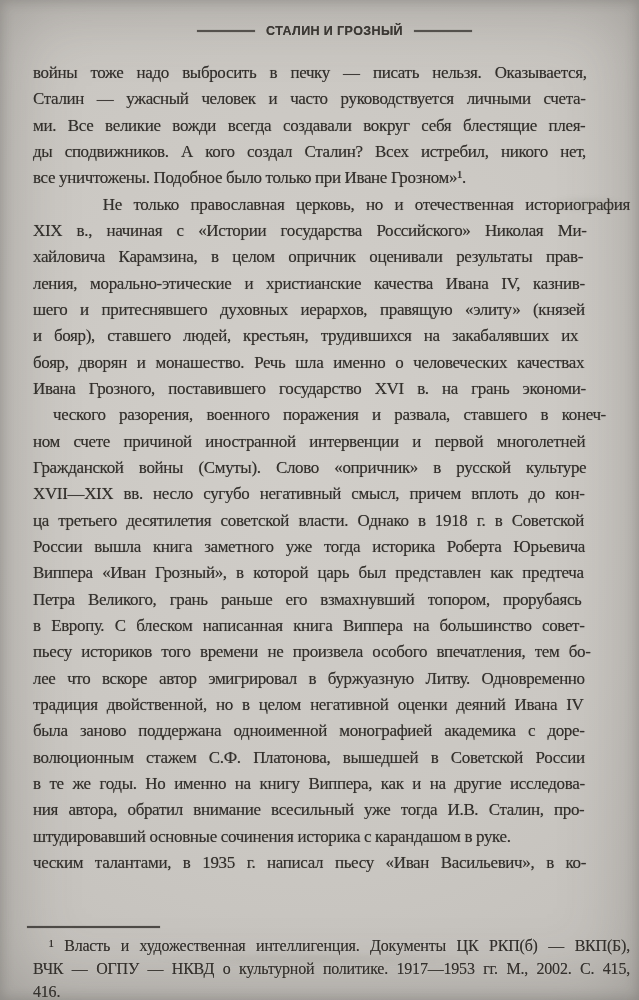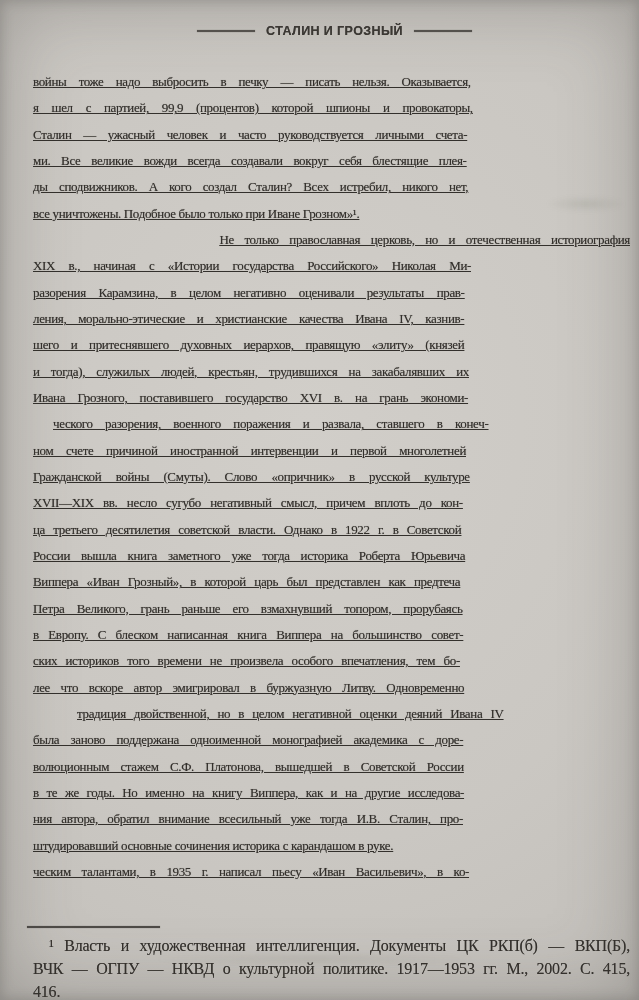--- a/index.html
+++ b/index.html
@@ -44,28 +44,27 @@
     font-family: "Liberation Sans", sans-serif;
     font-weight: bold;
     font-size: 12.5px;
     letter-spacing: 0.4px;
     color: #3b3834;
     text-shadow: 0 0 0.6px rgba(59,56,52,0.75);
     white-space: nowrap;
   }
   .body-text {
     position: absolute;
-    top: 69px;
+    top: 60px;
     left: 33px;
     width: 597px;
-    font-size: 13px;
+    font-size: 17px;
     line-height: 26.33px;
     letter-spacing: -0.35px;
     text-shadow: 0 0 0.7px rgba(51,48,44,0.55);
-    text-decoration: underline;
   }
   .tline { white-space: nowrap; }
   .footnote-rule {
     position: absolute;
     left: 27px;
     top: 926px;
     width: 133px;
     height: 2px;
     background: #4e4b47;
     box-shadow: 0 0 1px rgba(70,67,63,0.8);
@@ -96,44 +95,44 @@
 <div class="page">
 
   <div class="running-head">
     <span class="rh-rule"></span>
     <span class="rh-title">СТАЛИН И ГРОЗНЫЙ</span>
     <span class="rh-rule"></span>
   </div>
 
   <div class="body-text">
       <div class="tline fit" style="word-spacing: 9.28px;"><span style="white-space: nowrap;">войны тоже надо выбросить в печку — писать нельзя. Оказывается,</span></div>
-      <div class="tline fit" style="word-spacing: 10.01px;"><span style="white-space: nowrap;">я шел с партией, 99,9 (процентов) которой шпионы и провокаторы,</span></div>
       <div class="tline fit" style="word-spacing: 8.92px;"><span style="white-space: nowrap;">Сталин — ужасный человек и часто руководствуется личными счета-</span></div>
       <div class="tline fit" style="word-spacing: 7.83px;"><span style="white-space: nowrap;">ми. Все великие вожди всегда создавали вокруг себя блестящие плея-</span></div>
       <div class="tline fit" style="word-spacing: 8.41px;"><span style="white-space: nowrap;">ды сподвижников. А кого создал Сталин? Всех истребил, никого нет,</span></div>
       <div class="tline">все уничтожены. Подобное было только при Иване Грозном»¹.</div>
       <div class="tline fit" style="text-indent: 26px; word-spacing: 7.7px; text-align: right;"><span style="white-space: nowrap;">Не только православная церковь, но и отечественная историография</span></div>
       <div class="tline fit" style="word-spacing: 10.54px;"><span style="white-space: nowrap;">XIX в., начиная с «Истории государства Российского» Николая Ми-</span></div>
-      <div class="tline fit" style="word-spacing: 9.75px;"><span style="white-space: nowrap;">разорения Карамзина, в целом негативно оценивали результаты прав-</span></div>
+      <div class="tline fit" style="word-spacing: 9.75px;"><span style="white-space: nowrap;">хайловича Карамзина, в целом опричник оценивали результаты прав-</span></div>
       <div class="tline fit" style="word-spacing: 9px;"><span style="white-space: nowrap;">ления, морально-этические и христианские качества Ивана IV, казнив-</span></div>
       <div class="tline fit" style="word-spacing: 8.87px;"><span style="white-space: nowrap;">шего и притеснявшего духовных иерархов, правящую «элиту» (князей</span></div>
-      <div class="tline fit" style="word-spacing: 8.33px;"><span style="white-space: nowrap;">и тогда), служилых людей, крестьян, трудившихся на закабалявших их</span></div>
+      <div class="tline fit" style="word-spacing: 8.33px;"><span style="white-space: nowrap;">и бояр), ставшего людей, крестьян, трудившихся на закабалявших их</span></div>
+      <div class="tline fit" style="word-spacing: 6.01px;"><span style="white-space: nowrap;">бояр, дворян и монашество. Речь шла именно о человеческих качествах</span></div>
       <div class="tline fit" style="word-spacing: 9.38px;"><span style="white-space: nowrap;">Ивана Грозного, поставившего государство XVI в. на грань экономи-</span></div>
       <div class="tline fit" style="word-spacing: 9.56px; margin-left: 20px;"><span style="white-space: nowrap;">ческого разорения, военного поражения и развала, ставшего в конеч-</span></div>
       <div class="tline fit" style="word-spacing: 9.63px;"><span style="white-space: nowrap;">ном счете причиной иностранной интервенции и первой многолетней</span></div>
       <div class="tline fit" style="word-spacing: 11.41px;"><span style="white-space: nowrap;">Гражданской войны (Смуты). Слово «опричник» в русской культуре</span></div>
       <div class="tline fit" style="word-spacing: 6.38px;"><span style="white-space: nowrap;">XVII—XIX вв. несло сугубо негативный смысл, причем вплоть до кон-</span></div>
-      <div class="tline fit" style="word-spacing: 5.41px;"><span style="white-space: nowrap;">ца третьего десятилетия советской власти. Однако в 1922 г. в Советской</span></div>
+      <div class="tline fit" style="word-spacing: 5.41px;"><span style="white-space: nowrap;">ца третьего десятилетия советской власти. Однако в 1918 г. в Советской</span></div>
       <div class="tline fit" style="word-spacing: 8.09px;"><span style="white-space: nowrap;">России вышла книга заметного уже тогда историка Роберта Юрьевича</span></div>
       <div class="tline fit" style="word-spacing: 5.49px;"><span style="white-space: nowrap;">Виппера «Иван Грозный», в которой царь был представлен как предтеча</span></div>
       <div class="tline fit" style="word-spacing: 9.28px;"><span style="white-space: nowrap;">Петра Великого, грань раньше его взмахнувший топором, прорубаясь</span></div>
       <div class="tline fit" style="word-spacing: 6.57px;"><span style="white-space: nowrap;">в Европу. С блеском написанная книга Виппера на большинство совет-</span></div>
-      <div class="tline fit" style="word-spacing: 5.44px;"><span style="white-space: nowrap;">ских историков того времени не произвела особого впечатления, тем бо-</span></div>
+      <div class="tline fit" style="word-spacing: 5.44px;"><span style="white-space: nowrap;">пьесу историков того времени не произвела особого впечатления, тем бо-</span></div>
       <div class="tline fit" style="word-spacing: 7.73px;"><span style="white-space: nowrap;">лее что вскоре автор эмигрировал в буржуазную Литву. Одновременно</span></div>
-      <div class="tline fit" style="word-spacing: 5.2px;"><span style="white-space: nowrap; margin-left: 44px;">традиция двойственной, но в целом негативной оценки деяний Ивана IV</span></div>
+      <div class="tline fit" style="word-spacing: 5.2px;"><span style="white-space: nowrap;">традиция двойственной, но в целом негативной оценки деяний Ивана IV</span></div>
       <div class="tline fit" style="word-spacing: 8.32px;"><span style="white-space: nowrap;">была заново поддержана одноименной монографией академика с доре-</span></div>
       <div class="tline fit" style="word-spacing: 8.51px;"><span style="white-space: nowrap;">волюционным стажем С.Ф. Платонова, вышедшей в Советской России</span></div>
       <div class="tline fit" style="word-spacing: 4.82px;"><span style="white-space: nowrap;">в те же годы. Но именно на книгу Виппера, как и на другие исследова-</span></div>
       <div class="tline fit" style="word-spacing: 6.53px;"><span style="white-space: nowrap;">ния автора, обратил внимание всесильный уже тогда И.В. Сталин, про-</span></div>
       <div class="tline">штудировавший основные сочинения историка с карандашом в руке.</div>
       <div class="tline fit" style="word-spacing: 7.87px;"><span style="white-space: nowrap;">ческим талантами, в 1935 г. написал пьесу «Иван Васильевич», в ко-</span></div>
     </div>
 
   <div class="smudge smudge-a"></div>
 

